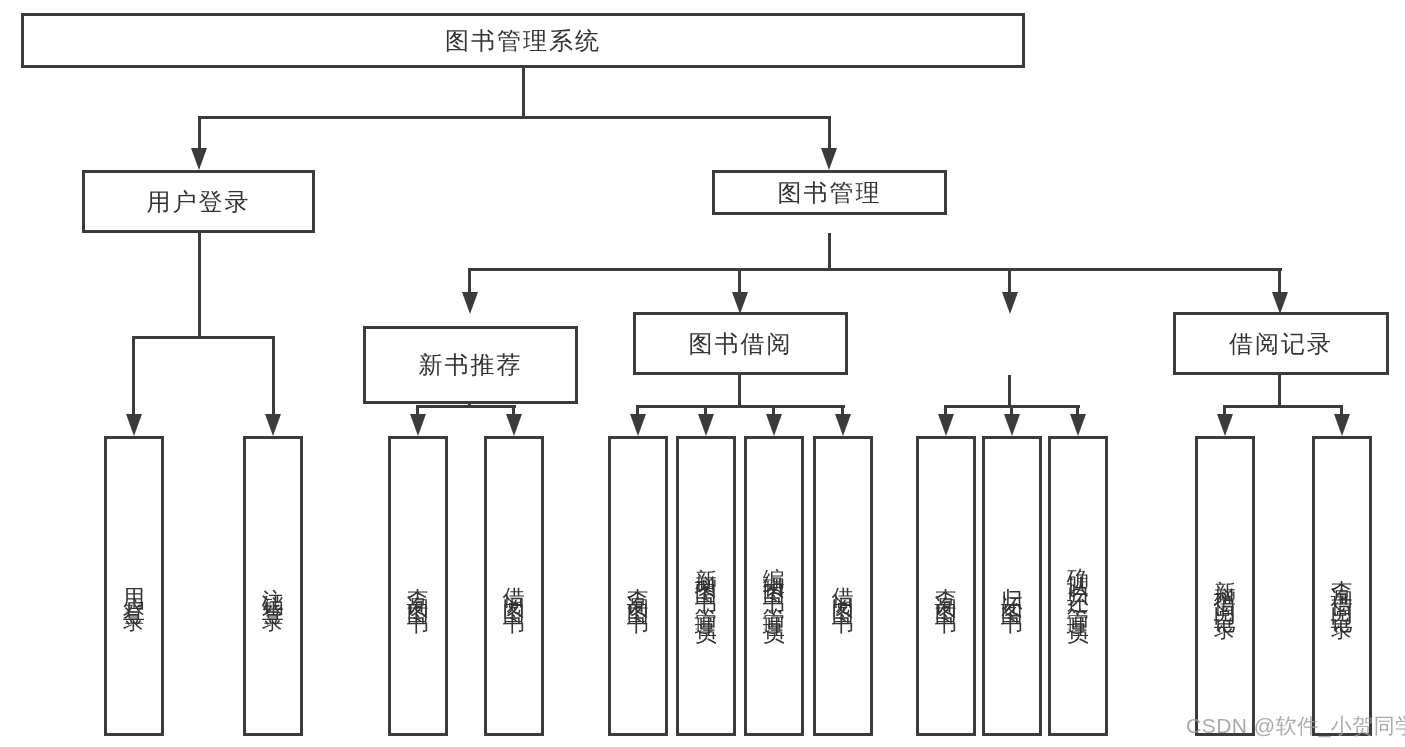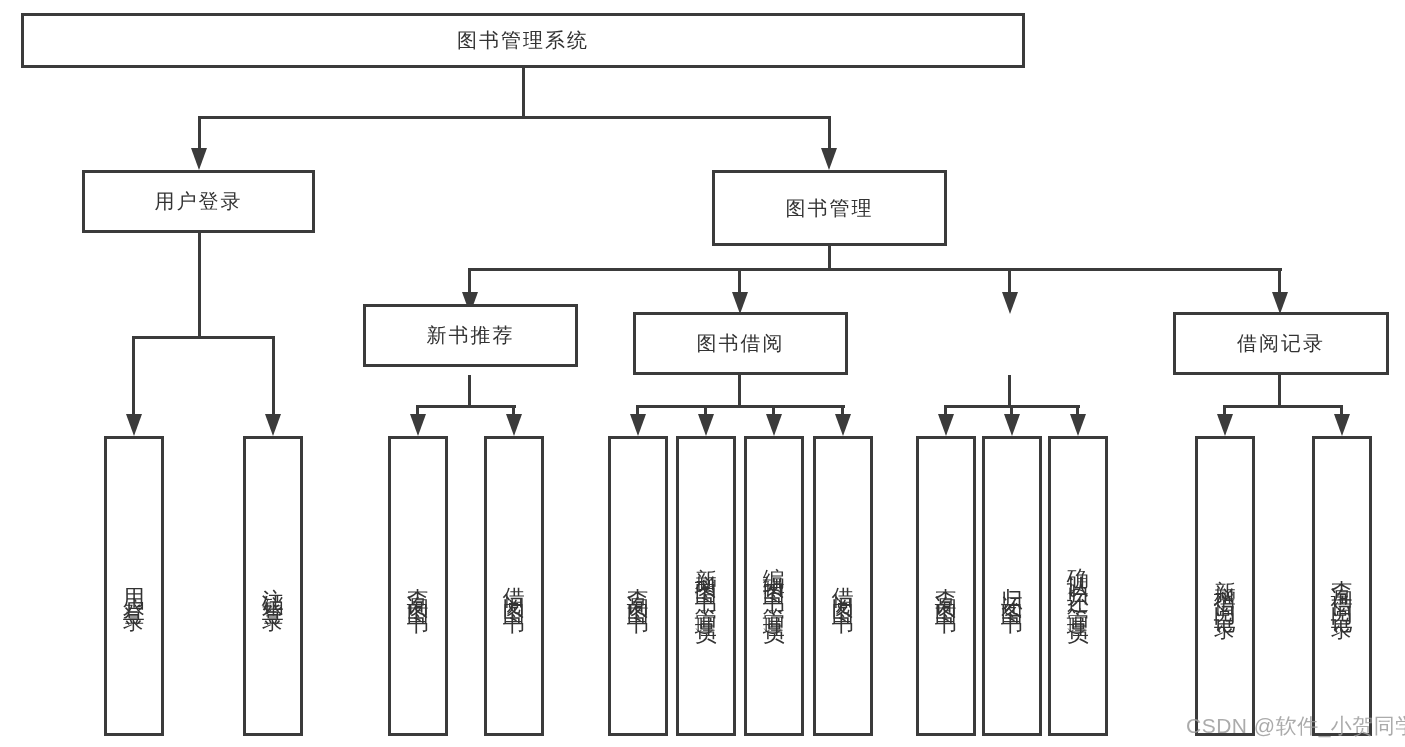--- a/index.html
+++ b/index.html
@@ -3,21 +3,21 @@
 <meta charset="utf-8">
 <style>
   * { margin:0; padding:0; box-sizing:border-box; }
   html,body { background:#ffffff; }
   body { font-family:"Liberation Sans","DejaVu Sans",sans-serif; }
   .stage { position:relative; width:1405px; height:747px; background:#ffffff; overflow:hidden; }
 
   
   .box { position:absolute; background:#ffffff; border:3px solid #3b3b3b;
          display:flex; align-items:center; justify-content:center; color:#333333; z-index:2; }
-  .hbox span { font-size:20px; letter-spacing:2px; white-space:nowrap; }
+  .hbox span { font-size:24px; letter-spacing:2px; white-space:nowrap; }
   .vbox span { writing-mode:vertical-rl; text-orientation:mixed; font-size:22px;
                letter-spacing:8px; line-height:1.15; }
 
   
   .vl { position:absolute; width:3px;  background:#3b3b3b; z-index:1; }
   .hl { position:absolute; height:3px; background:#3b3b3b; z-index:1; }
   .ah { position:absolute; width:0; height:0; z-index:1;
         border-left:8px solid transparent; border-right:8px solid transparent;
         border-top:22px solid #3b3b3b; }
 
@@ -89,25 +89,25 @@
   <div class="ah" style="left:1217px;top:414px"></div>
   <div class="ah" style="left:1334px;top:414px"></div>
 
   <div class="box hbox" style="left:21px;top:13px;width:1004px;height:55px">
     <span>图书管理系统</span>
   </div>
 
   <div class="box hbox" style="left:82px;top:170px;width:233px;height:63px">
     <span>用户登录</span>
   </div>
-  <div class="box hbox" style="left:712px;top:170px;width:235px;height:76px">
+  <div class="box hbox" style="left:712px;top:170px;width:235px;height:45px">
     <span>图书管理</span>
   </div>
 
-  <div class="box hbox" style="left:363px;top:304px;width:215px;height:63px">
+  <div class="box hbox" style="left:363px;top:326px;width:215px;height:78px">
     <span>新书推荐</span>
   </div>
   <div class="box hbox" style="left:633px;top:312px;width:215px;height:63px">
     <span>图书借阅</span>
   </div>
   <div class="box hbox" style="left:1173px;top:312px;width:216px;height:63px">
     <span>借阅记录</span>
   </div>
 
   <div class="box vbox" style="left:104px;top:436px;width:60px;height:300px">

